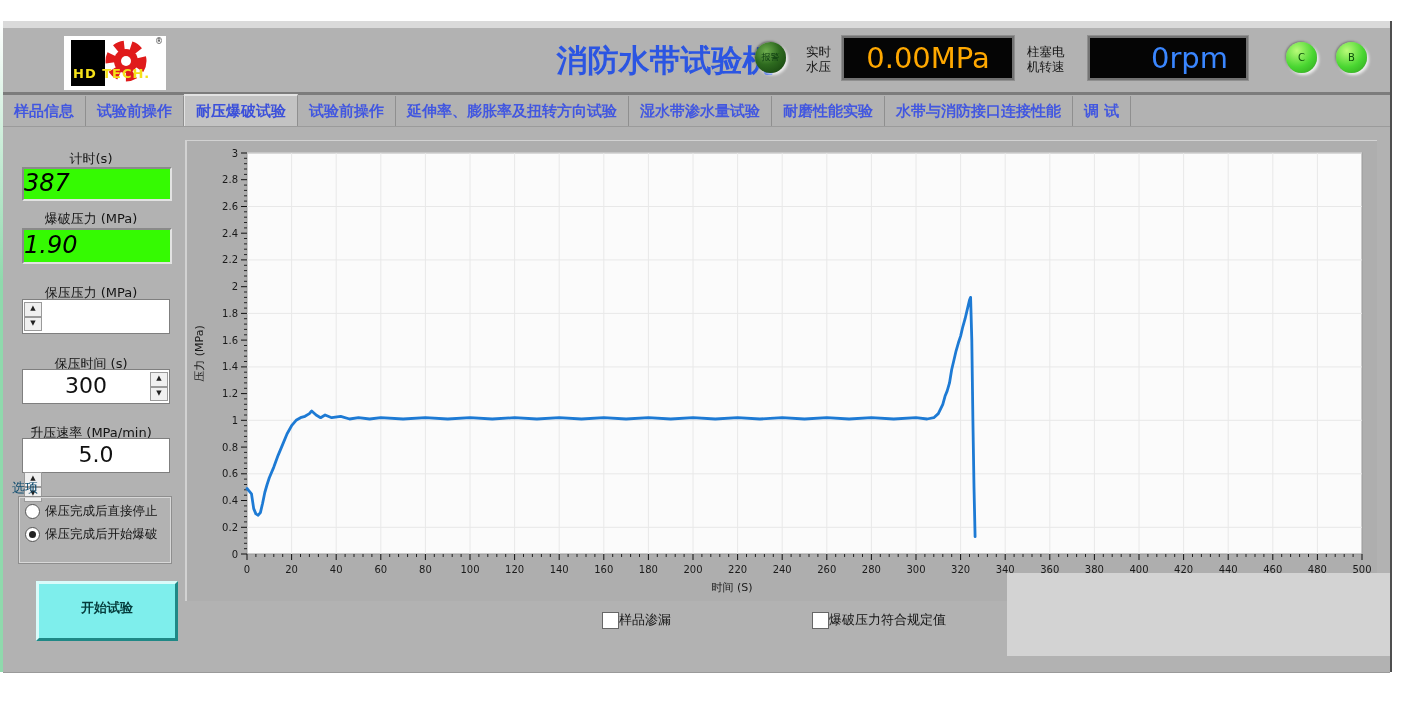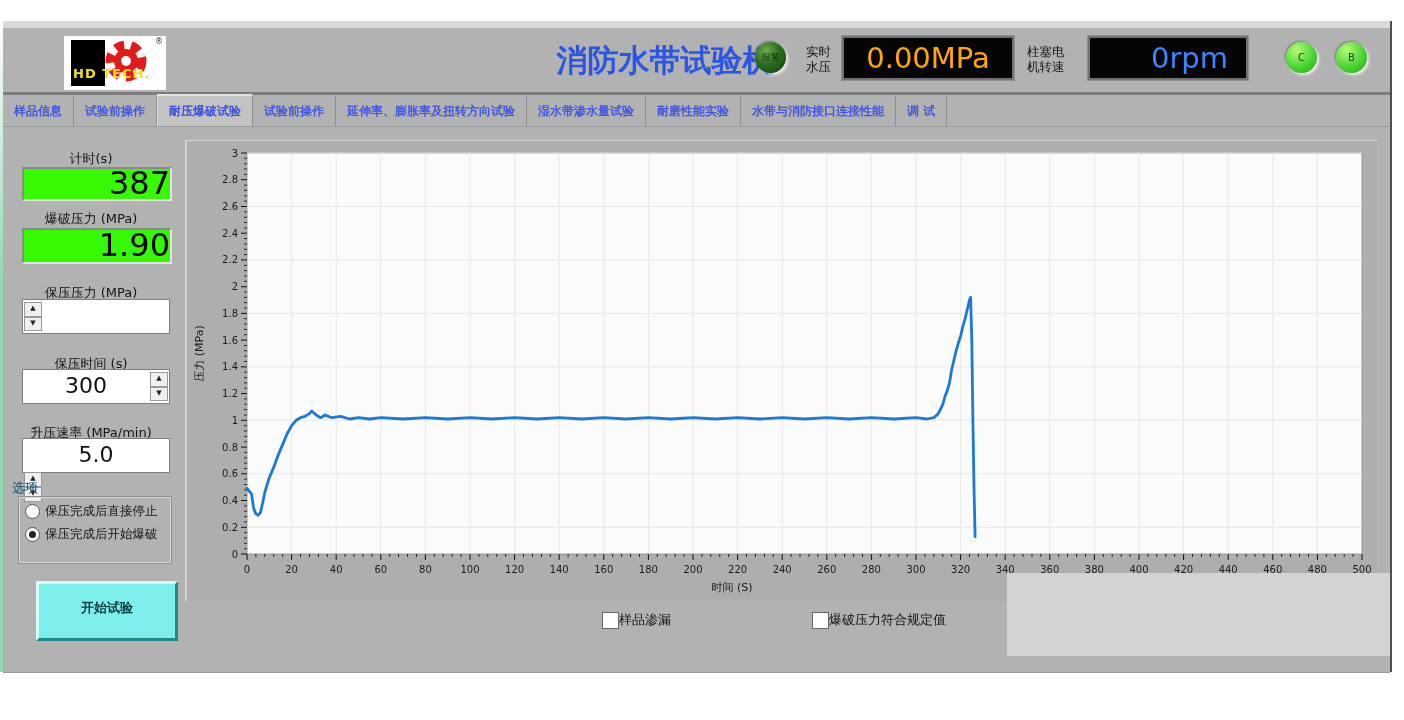--- a/index.html
+++ b/index.html
@@ -26,26 +26,26 @@
   .lcd-pressure{left:842px;top:36px;width:168px;height:40px;justify-content:center;}
   .lcd-pressure span{color:#ffa800;font-size:29px;}
   .lcd-rpm{left:1088px;top:36px;width:156px;height:40px;justify-content:flex-end;}
   .lcd-rpm span{color:#3a86ff;font-size:29px;padding-right:18px;}
   .btn-round{border-radius:50%;text-align:center;font-size:10px;color:#0a4d0a;background:radial-gradient(circle at 35% 28%,#b9fb79 0%,#49d631 55%,#2da01c 100%);box-shadow:2px 2px 3px rgba(255,255,255,0.8),-1px -1px 2px rgba(0,0,0,0.3);cursor:pointer;}
   .btn-c{left:1286px;top:42px;width:31px;height:31px;line-height:31px;}
   .btn-b{left:1336px;top:42px;width:31px;height:31px;line-height:31px;}
   .header-divider{left:3px;top:92px;width:1387px;height:3px;background:#7c7c7c;}
   
   .tabbar{left:3px;top:96px;width:1387px;height:30px;display:flex;align-items:stretch;border-bottom:1px solid #9b9b9b;}
-  .tab{display:flex;align-items:center;padding:0 11px;font-size:12px;font-weight:600;color:#4257e0;white-space:nowrap;cursor:pointer;border-right:1px solid #8f8f8f;}
+  .tab{display:flex;align-items:center;padding:0 11px;font-size:15px;font-weight:600;color:#4257e0;white-space:nowrap;cursor:pointer;border-right:1px solid #8f8f8f;}
   .tab.active{background:#c3c3c3;border-left:1px solid #e2e2e2;border-top:2px solid #e2e2e2;margin-top:-2px;color:#3b50da;}
   
   .side-label{width:158px;text-align:center;font-size:13px;color:#141414;}
   .side-label-left{font-size:13px;color:#0c4a6e;}
-  .green-disp{left:22px;width:146px;background:#35fa02;border:2px solid;border-color:#8a8a8a #e2e2e2 #e2e2e2 #8a8a8a;color:#000;text-align:right;font-size:32px;}
+  .green-disp{left:22px;width:146px;background:#35fa02;border:2px solid;border-color:#8a8a8a #e2e2e2 #e2e2e2 #8a8a8a;color:#000;text-align:left;font-size:24px;font-style:italic;}
   .spinbox{left:22px;width:146px;height:33px;background:#ffffff;border:1px solid #7f7f7f;display:flex;}
   .spin-value{flex:1;text-align:center;font-size:22px;color:#111;line-height:31px;}
   .spin-col{width:18px;display:flex;flex-direction:column;justify-content:space-between;padding:2px 1px;}
   .spin-btn{height:13px;background:#f0f0f0;border:1px solid #9a9a9a;font-size:7px;line-height:11px;text-align:center;color:#222;cursor:pointer;}
   .options-box{left:18px;top:496px;width:152px;height:66px;border:1px solid #8e8e8e;box-shadow:inset 0 0 0 1px #d8d8d8;}
   .radio-row{display:flex;align-items:center;gap:5px;margin:6px 0 0 6px;cursor:pointer;}
   .radio-circle{width:13px;height:13px;border-radius:50%;background:#fff;border:1px solid #555;position:relative;flex:none;}
   .radio-circle.sel::after{content:"";position:absolute;left:3px;top:3px;width:7px;height:7px;border-radius:50%;background:#222;}
   .radio-label{font-size:12.5px;color:#141414;white-space:nowrap;}
   .start-btn{left:36px;top:581px;width:136px;height:54px;background:#7eeeec;border:3px solid;border-color:#d9fbfa #1f8886 #1f8886 #d9fbfa;color:#053c3c;font-size:13px;font-weight:600;text-align:center;line-height:48px;cursor:pointer;}

